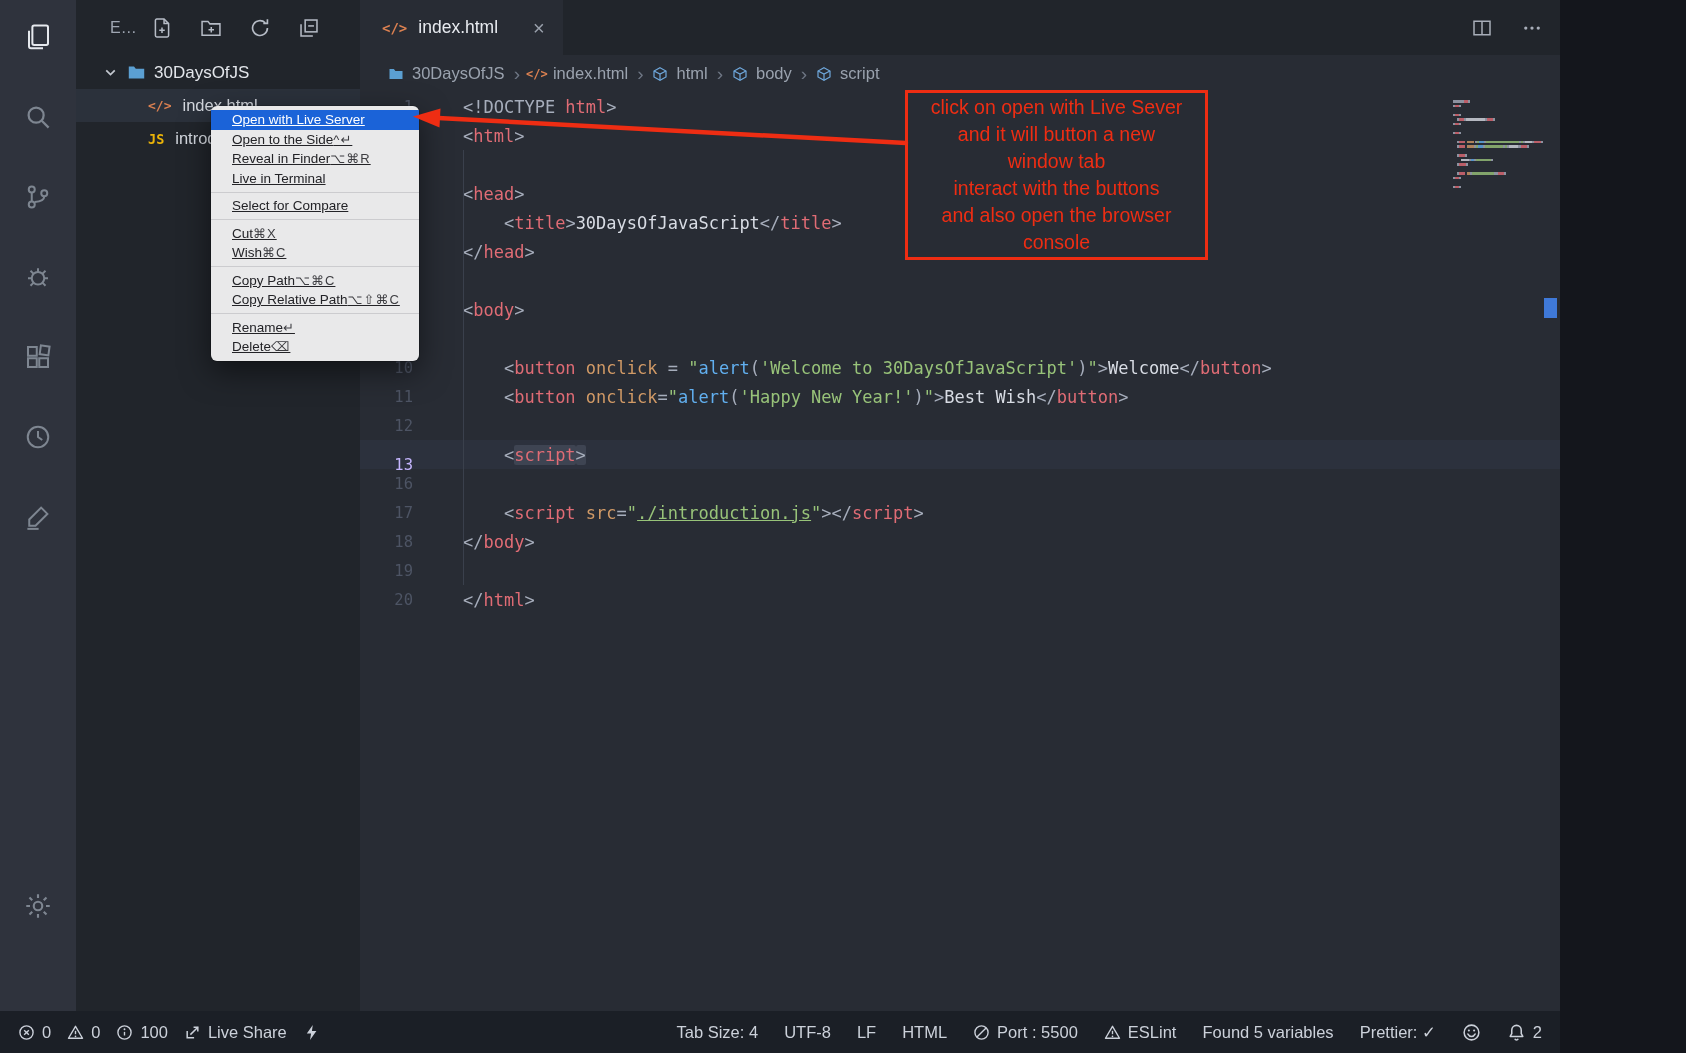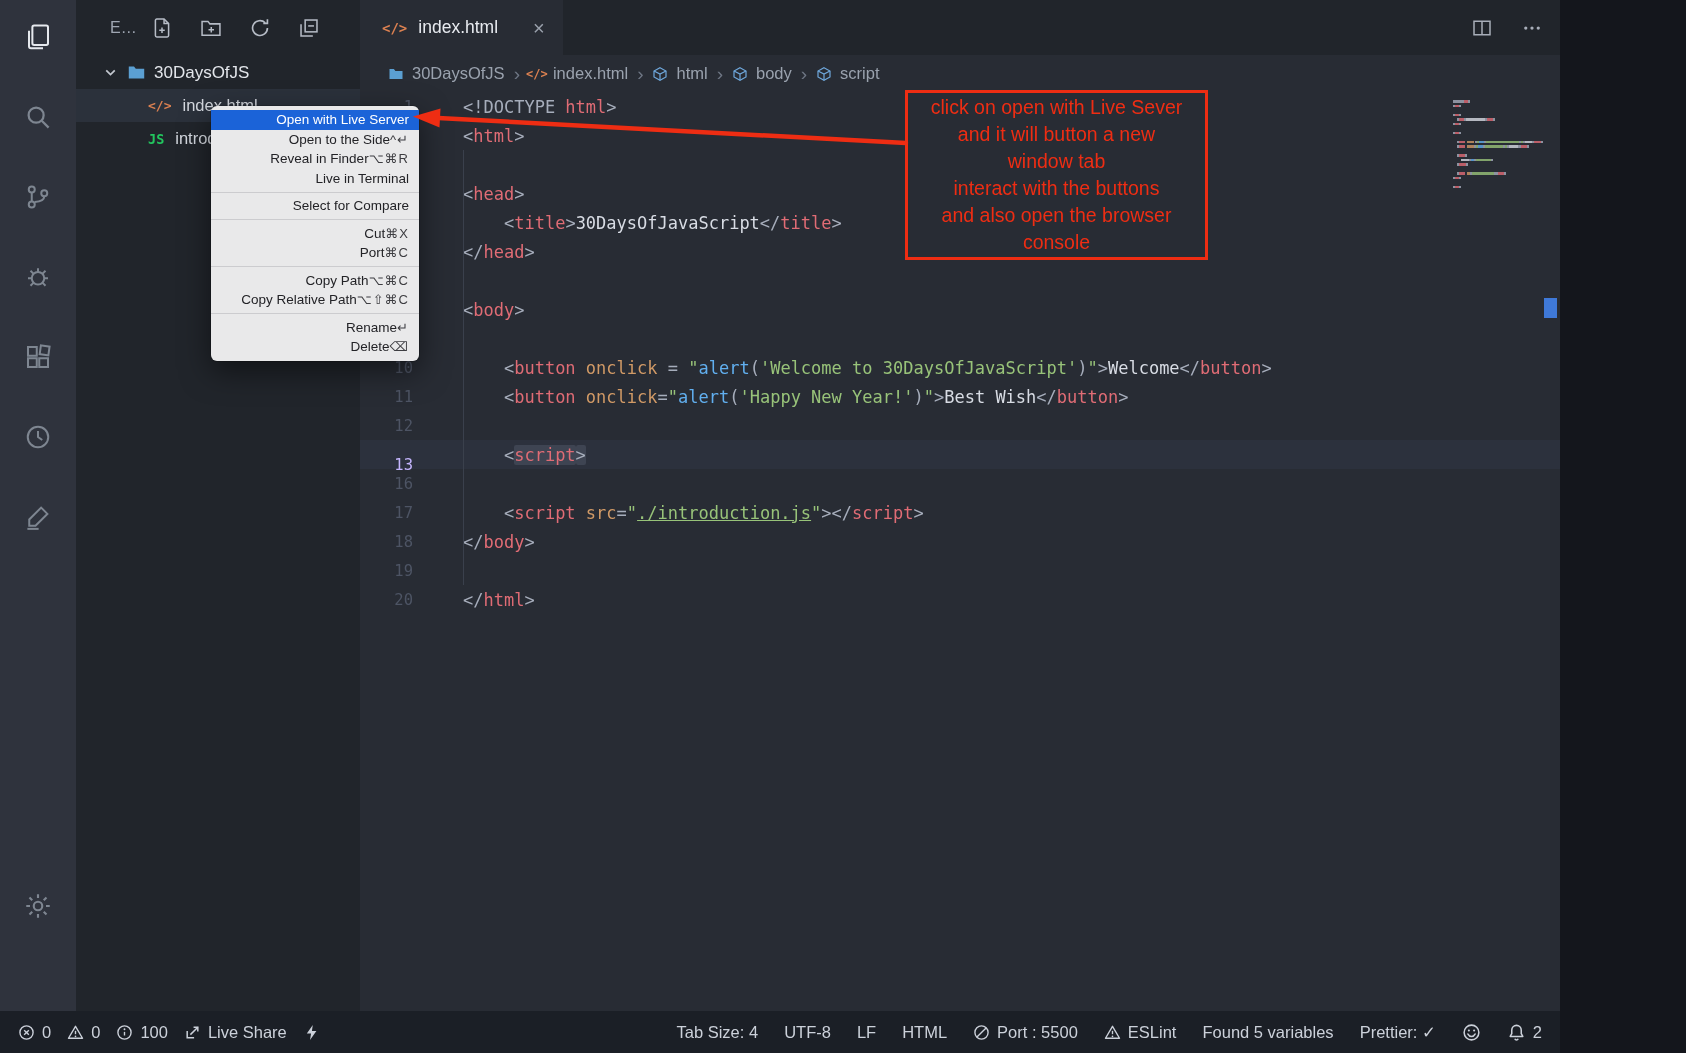--- a/index.html
+++ b/index.html
@@ -32,21 +32,21 @@
   .explorer-title{font-size:16px;color:#9fa6b2;}
   .explorer-toolbar{display:flex;gap:27px;margin-left:14px;color:#b6bcc6;}
   .explorer-toolbar .tb{width:22px;height:22px;display:flex;}
   .explorer-toolbar svg{width:22px;height:22px;}
   .folder-row{height:33px;display:flex;align-items:center;padding-left:26px;gap:8px;color:#e3e6eb;font-size:17px;}
   .folder-row .chev{width:17px;height:17px;display:flex;color:#c3c8d0;}
   .folder-row .chev svg{width:17px;height:17px;}
   .file-row{height:33px;display:flex;align-items:center;padding-left:72px;gap:11px;font-size:16.5px;color:#d4d8df;white-space:nowrap;}
   .file-row.selected{background:#2b313b;}
   .fi-html{color:#dc8151;font:600 13px "DejaVu Sans Mono",monospace;}
-  .fi-js{color:#22c55e;font:700 13.5px "DejaVu Sans Mono",monospace;}
+  .fi-js{color:#eab308;font:700 13.5px "DejaVu Sans Mono",monospace;}
   .ic-folder{width:19px;height:19px;display:inline-flex;}
   .ic-folder svg{width:19px;height:19px;}
 
   
   .editor-col{flex:1;display:flex;flex-direction:column;min-width:0;}
   .tab-bar{height:55px;background:var(--tab-bg);display:flex;align-items:stretch;position:relative;}
   .tab{display:flex;align-items:center;gap:11px;padding:0 18px 0 22px;background:var(--editor-bg);color:#e8ebf0;font-size:17.5px;}
   .tab-close{margin-left:24px;color:#9aa1ac;font-size:20px;line-height:1;}
   .tabbar-actions{position:absolute;right:18px;top:0;height:100%;display:flex;align-items:center;gap:30px;color:#a8aeb9;}
   .tabbar-actions .ta{width:20px;height:20px;display:flex;}
@@ -72,21 +72,21 @@
 
   .minimap{position:absolute;top:8px;left:1093px;width:90px;display:flex;flex-direction:column;gap:2px;z-index:3;}
   .mini-row{height:2.5px;display:flex;}
   .mini-tk{height:100%;display:inline-block;opacity:.8;}
   .overview-marker{position:absolute;top:206px;right:3px;width:13px;height:20px;background:#3f79d8;z-index:3;}
 
   
   .context-menu{position:absolute;left:211px;top:106px;width:208px;background:#e9e9ea;border-radius:6px;
     box-shadow:0 10px 30px rgba(0,0,0,.5),0 0 0 1px rgba(0,0,0,.15);padding:4px 0;z-index:50;
     font-size:13.5px;color:#232327;}
-  .menu-item{display:flex;justify-content:flex-end;align-items:center;height:19.5px;padding:0 10px 0 21px;white-space:nowrap;}
+  .menu-item{display:flex;justify-content:flex-start;align-items:center;height:19.5px;padding:0 10px 0 21px;white-space:nowrap;text-decoration:underline;}
   .menu-item.highlighted{background:var(--accent-blue);color:#fff;}
   .menu-item.highlighted .mi-key{color:#fff;}
   .mi-key{color:#3d3d41;font-size:13px;letter-spacing:1px;}
   .menu-sep{height:1px;background:#cccccf;margin:3.5px 0;}
 
   
   .annotation{position:absolute;left:905px;top:90px;width:303px;height:170px;border:3px solid var(--annotation-red);
     z-index:40;display:flex;flex-direction:column;justify-content:center;text-align:center;}
   .ann-line{color:var(--annotation-red);font-size:19.5px;line-height:27px;font-weight:500;}
   .arrow-layer{position:absolute;left:0;top:0;width:1560px;height:1053px;z-index:60;pointer-events:none;}
@@ -631,21 +631,21 @@
     <div class="menu-item">
       <span class="mi-label">Select for Compare</span>
       <span class="mi-key"></span>
     </div>
     <div class="menu-sep"></div>
     <div class="menu-item">
       <span class="mi-label">Cut</span>
       <span class="mi-key">⌘X</span>
     </div>
     <div class="menu-item">
-      <span class="mi-label">Port</span>
+      <span class="mi-label">Wish</span>
       <span class="mi-key">⌘C</span>
     </div>
     <div class="menu-sep"></div>
     <div class="menu-item">
       <span class="mi-label">Copy Path</span>
       <span class="mi-key">⌥⌘C</span>
     </div>
     <div class="menu-item">
       <span class="mi-label">Copy Relative Path</span>
       <span class="mi-key">⌥⇧⌘C</span>

